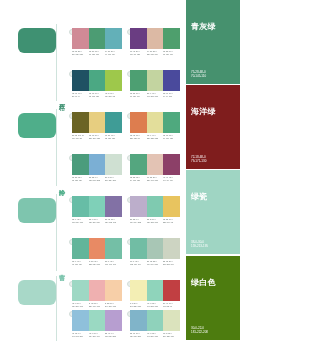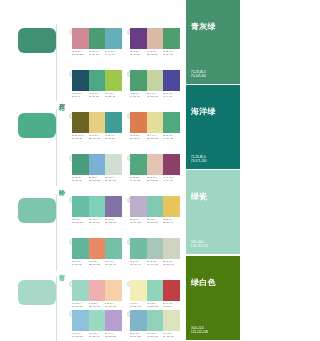--- a/index.html
+++ b/index.html
@@ -548,21 +548,21 @@
     </div>
 
   <div class="right-col">
       <div class="named" style="top: 0px; background: rgb(70, 145, 110);">
         <div class="named-name" style="color: rgb(255, 255, 255);">青灰绿</div>
         <div class="named-codes">
           <div class="named-code-line" style="color: rgb(255, 255, 255);">75-28-68-0</div>
           <div class="named-code-line" style="color: rgb(255, 255, 255);">70-145-110</div>
         </div>
       </div>
-      <div class="named" style="top: 85px; background: #0f766e;">
+      <div class="named" style="top: 85px; background: #7f1d1d;">
         <div class="named-name" style="color: rgb(255, 255, 255);">海洋绿</div>
         <div class="named-codes">
           <div class="named-code-line" style="color: rgb(255, 255, 255);">72-18-68-0</div>
           <div class="named-code-line" style="color: rgb(255, 255, 255);">79-171-130</div>
         </div>
       </div>
       <div class="named" style="top: 170px; background: rgb(159, 213, 195);">
         <div class="named-name" style="color: rgb(255, 255, 255); text-align: right;">绿瓷</div>
         <div class="named-codes">
           <div class="named-code-line" style="color: rgb(255, 255, 255);">38-0-30-0</div>

